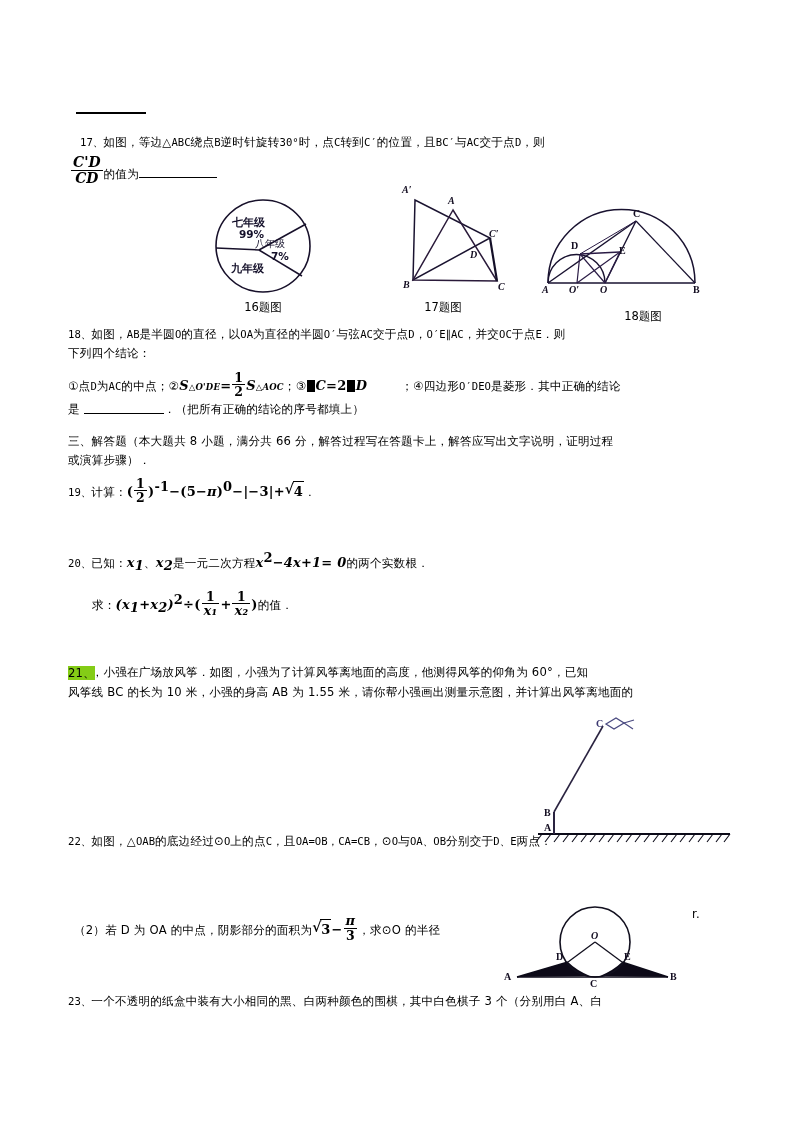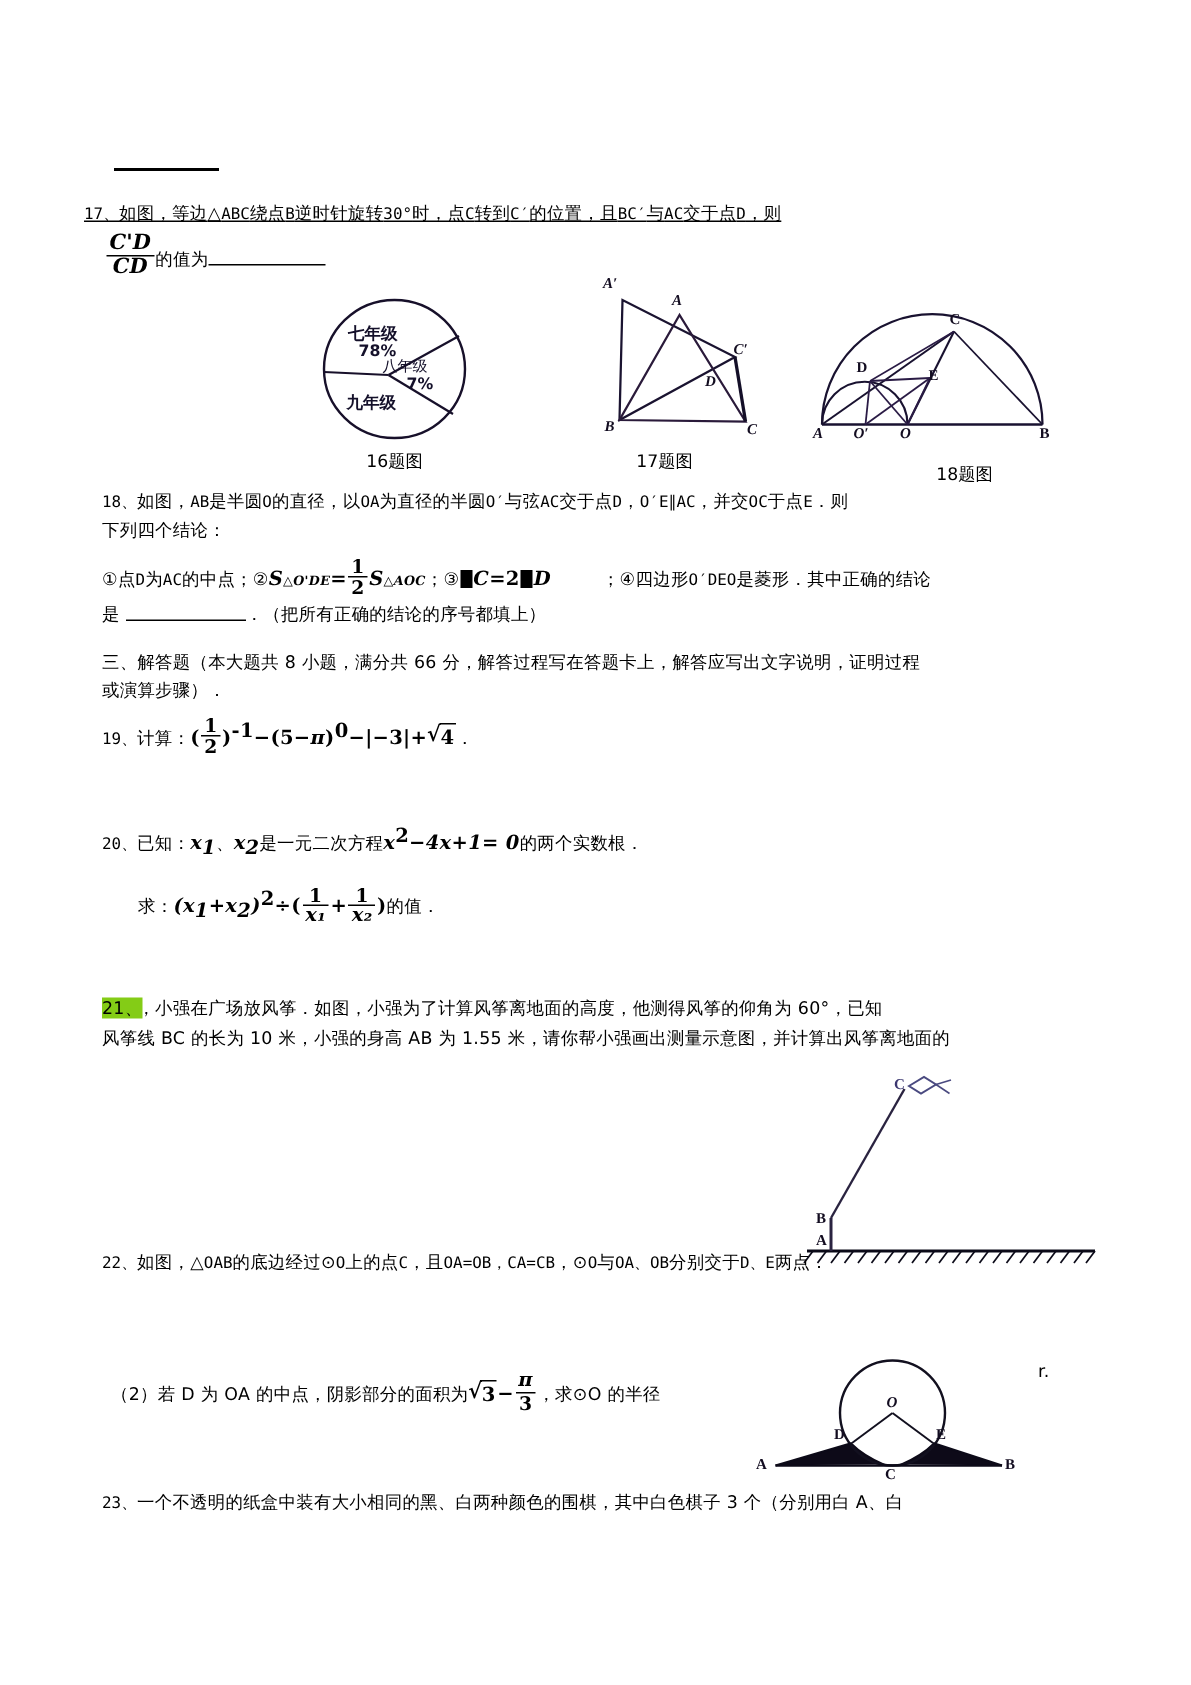--- a/index.html
+++ b/index.html
@@ -114,41 +114,41 @@
     margin: 0 0.5px;
   }
 </style>
 </head>
 <body>
 
 <div class="page">
 
   <div class="topline" style="left:76px; top:112px; width:70px;"></div>
 
-  <div class="abs q" style="left:56px; top:133px; width:672px;text-decoration:underline;">
+  <div class="abs q" style="left:80px; top:133px; width:672px;">
     <span class="lat">17、</span><span>如图，等边</span><span>△</span><span class="lat">ABC</span><span>绕点</span><span class="lat">B</span><span>逆时针旋转</span><span class="lat">30°</span><span>时，点</span><span class="lat">C</span><span>转到</span><span class="lat">C′</span><span>的位置，且</span><span class="lat">BC′</span><span>与</span><span class="lat">AC</span><span>交于点</span><span class="lat">D</span><span>，则</span>
   </div>
 
   <div class="abs" style="left:70px; top:155px;">
     <span class="frac mathb" style="font-size:14px;">
       <span class="num">C'D</span>
       <span class="den">CD</span>
     </span><span class="q" style="vertical-align:-2px;">的值为</span><span class="blank" style="width:78px;"></span>
   </div>
 
   <div class="abs" style="left:203px; top:196px;">
     <svg width="120" height="100" viewBox="0 0 120 100">
       <ellipse cx="60" cy="50" rx="47" ry="46" fill="#ffffff" stroke="#17102a" stroke-width="1.6"></ellipse>
 
       <line x1="56" y1="54" x2="103" y2="28" stroke="#17102a" stroke-width="1.5"></line>
       <line x1="56" y1="54" x2="99" y2="80" stroke="#17102a" stroke-width="1.5"></line>
       <line x1="56" y1="54" x2="13" y2="52" stroke="#17102a" stroke-width="1.5"></line>
     </svg>
     <div class="abs" style="left:29px; top:19px; font-family:'DejaVu Sans',sans-serif; font-size:11px; font-weight:bold; color:#14102a;">七年级</div>
-    <div class="abs" style="left:36px; top:32px; font-family:'DejaVu Sans',sans-serif; font-size:10.5px; font-weight:bold; color:#14102a;">78%</div>
+    <div class="abs" style="left:36px; top:32px; font-family:'DejaVu Sans',sans-serif; font-size:10.5px; font-weight:bold; color:#14102a;">99%</div>
     <div class="abs" style="left:52px; top:41px; font-family:'DejaVu Sans',sans-serif; font-size:10px; font-weight:normal; color:#14102a;">八年级</div>
     <div class="abs" style="left:68px; top:54px; font-family:'DejaVu Sans',sans-serif; font-size:10.5px; font-weight:bold; color:#14102a;">7%</div>
     <div class="abs" style="left:28px; top:65px; font-family:'DejaVu Sans',sans-serif; font-size:11px; font-weight:bold; color:#14102a;">九年级</div>
   </div>
   <div class="abs cap" style="left:218px; top:300px; width:90px;">16题图</div>
 
   <div class="abs" style="left:385px; top:182px;">
     <svg width="140" height="118" viewBox="0 0 140 118">
 
       <polygon points="30,18 28,98 105,56" fill="none" stroke="#1a1330" stroke-width="1.5"></polygon>

